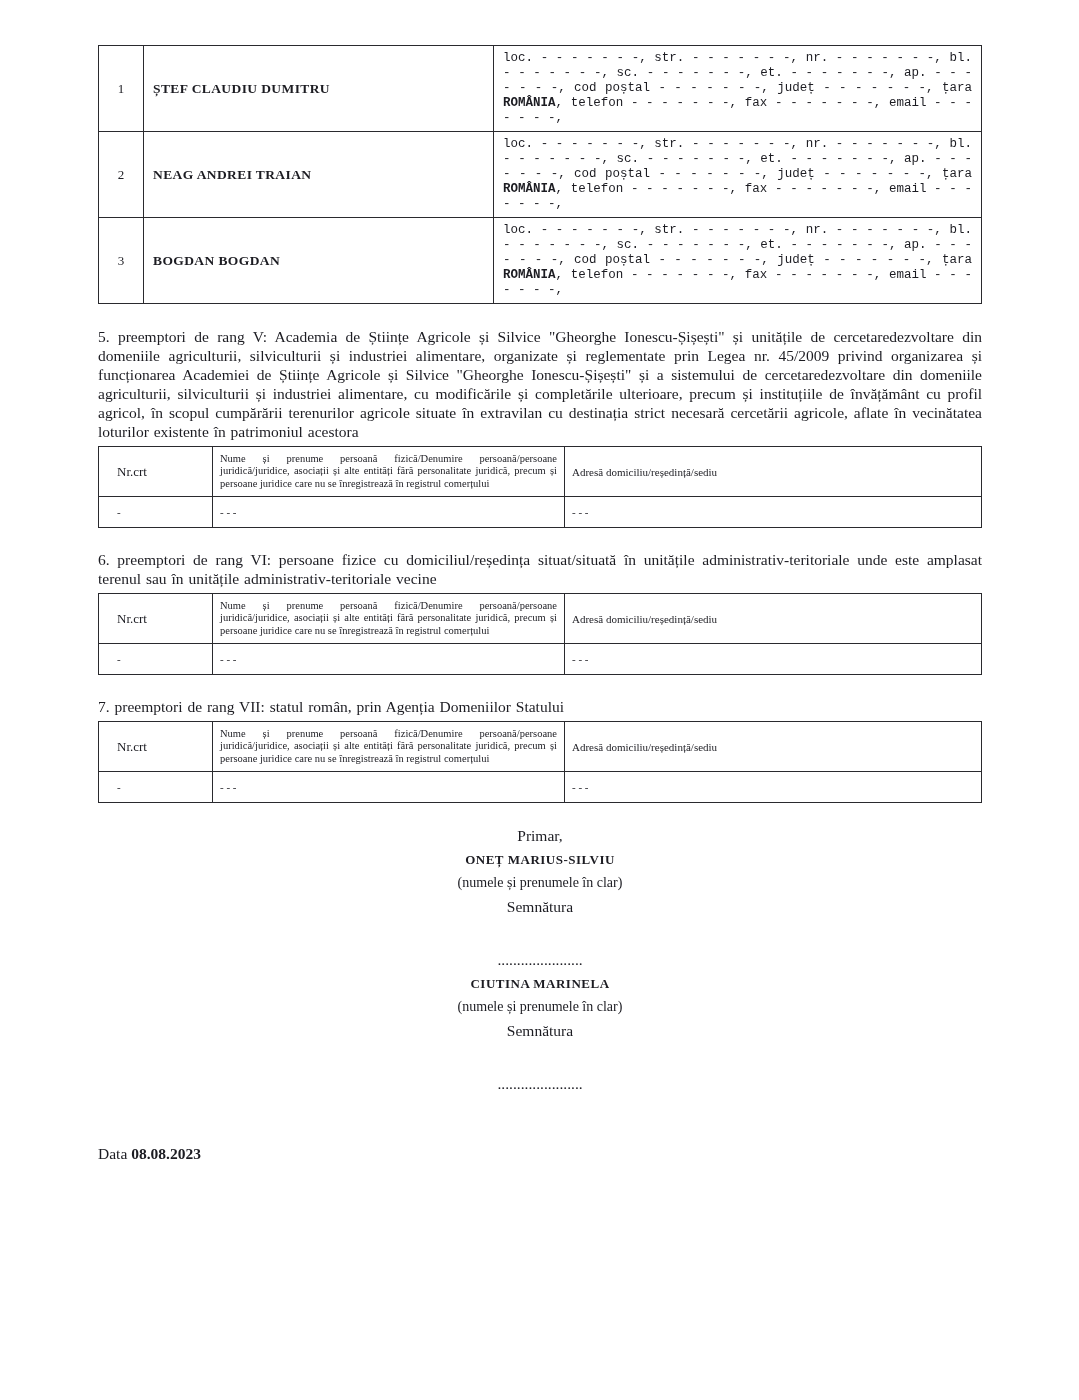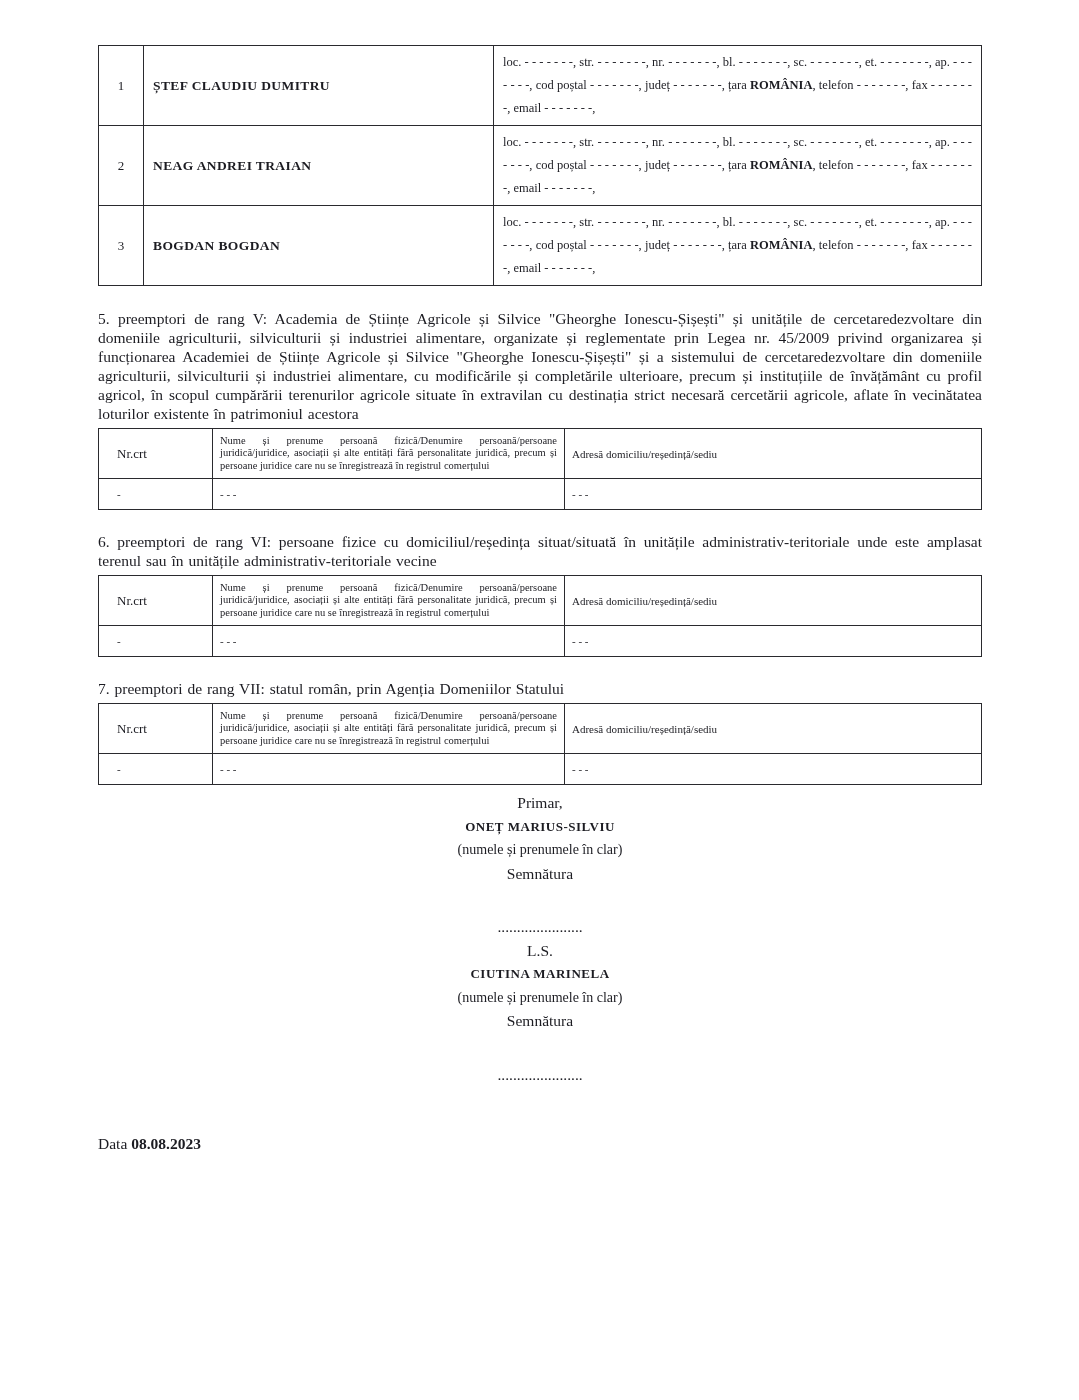--- a/index.html
+++ b/index.html
@@ -18,21 +18,21 @@
     left: 98px;
     top: 45px;
     width: 884px;
   }
 
   
   table { border-collapse: collapse; width: 100%; table-layout: fixed; }
   .top-table td { border: 1.2px solid #2a2a2e; vertical-align: middle; }
   .top-table .cell-nr   { width: 45px; text-align: center; font-size: 13px; }
   .top-table .cell-name { width: 350px; font-weight: bold; font-size: 13.5px; padding-left: 9px; letter-spacing: 0.4px; }
-  .top-table .cell-addr { font-size: 12.5px; line-height: 23px; padding: 5px 9px; text-align: justify; }
+  .top-table .cell-addr { font-size: 12.5px; line-height: 15px; padding: 5px 9px; text-align: justify; font-family: Liberation Mono, monospace; }
   .top-table tr { height: 69px; }
   .bold { font-weight: bold; }
 
   
   .para {
     font-size: 15.5px;
     line-height: 19px;
     text-align: justify;
     margin-top: 22px;
     margin-bottom: 5px;
@@ -48,21 +48,21 @@
   .pre-table .hdr-row  { height: 50px; }
   .pre-table .data-row { height: 31px; }
   .pre-table .data-row td { font-size: 11px; }
 
   
   .sig-block { text-align: center; font-size: 15.5px; }
   .sig-line { line-height: 23.5px; }
   .sig-name { font-weight: bold; font-size: 13px; letter-spacing: 0.5px; }
   .sig-note { font-size: 14px; }
   .dots-gap { margin-top: 30px; }
-  .sig-block .top-gap { margin-top: 6px; }
+  .sig-block .top-gap { margin-top: 21px; }
 
   
   .date-line { margin-top: 49px; font-size: 15.5px; }
 </style>
 </head>
 <body>
 
 <div class="page">
   <div class="content">
 
@@ -133,21 +133,20 @@
         </tr>
       </tbody>
     </table>
 
     <div class="sig-block">
       <div class="sig-line top-gap">Primar,</div>
       <div class="sig-line sig-name">ONEȚ MARIUS-SILVIU</div>
       <div class="sig-line sig-note">(numele și prenumele în clar)</div>
       <div class="sig-line">Semnătura</div>
       <div class="sig-line dots-gap">......................</div>
-      <div class="sig-line">L.S.</div>
       <div class="sig-line sig-name">CIUTINA MARINELA</div>
       <div class="sig-line sig-note">(numele și prenumele în clar)</div>
       <div class="sig-line">Semnătura</div>
       <div class="sig-line dots-gap">......................</div>
     </div>
 
     <div class="date-line"><span>Data </span><span class="bold">08.08.2023</span></div>
 
   </div>
 </div>

